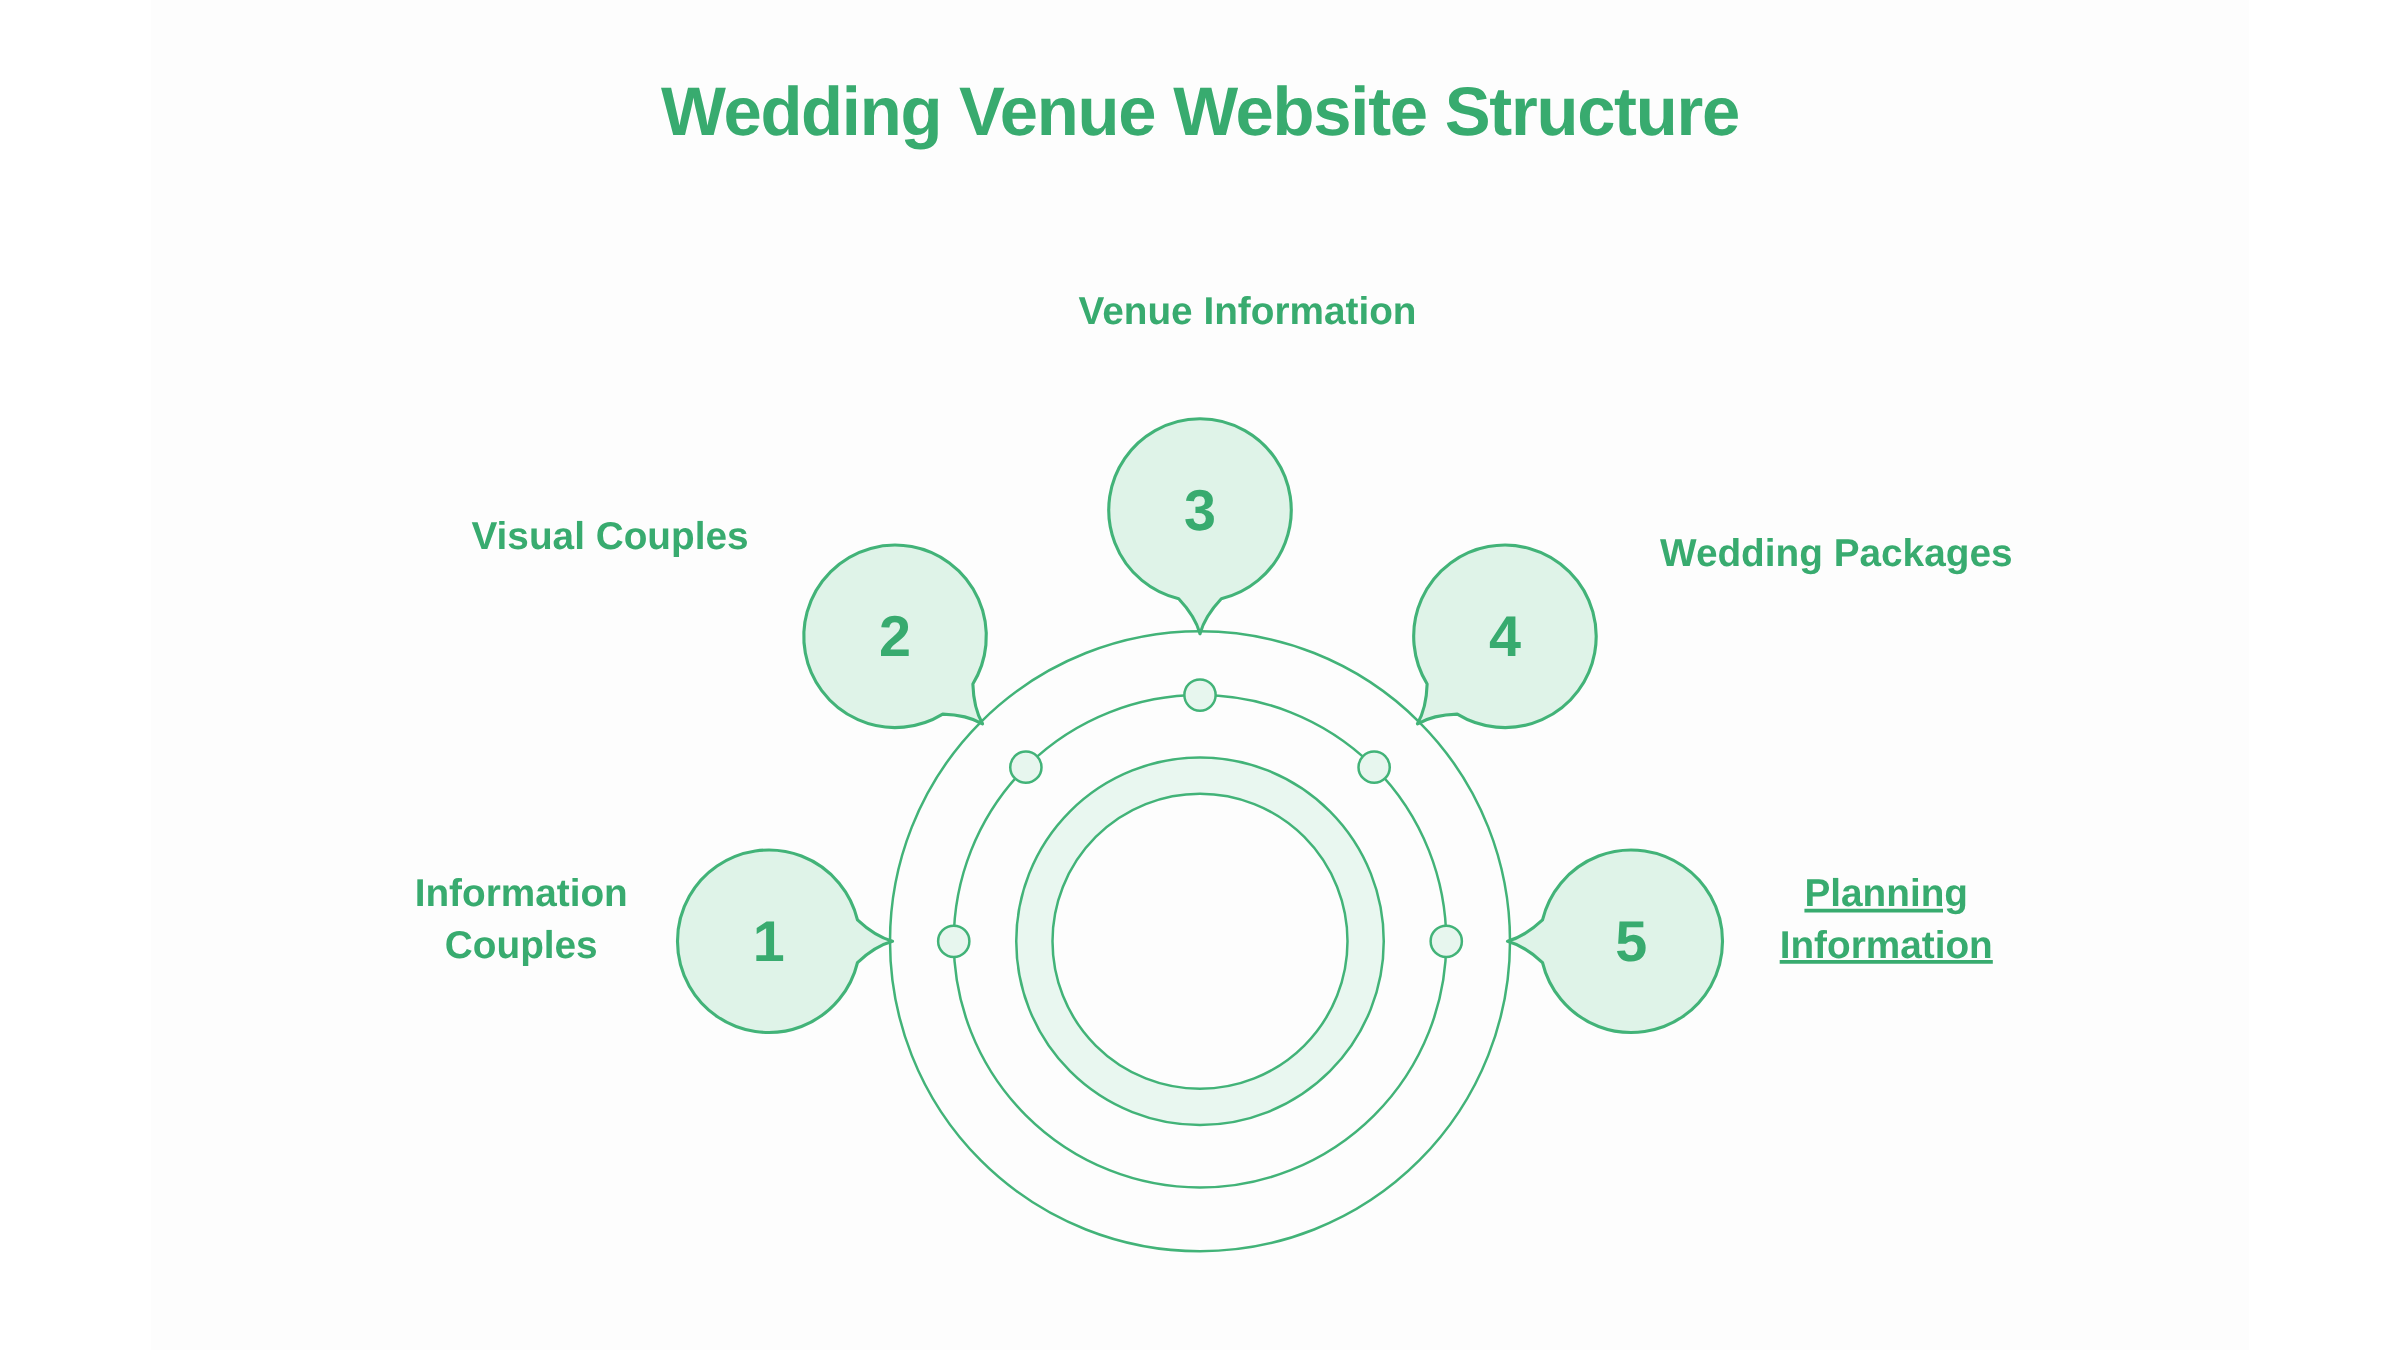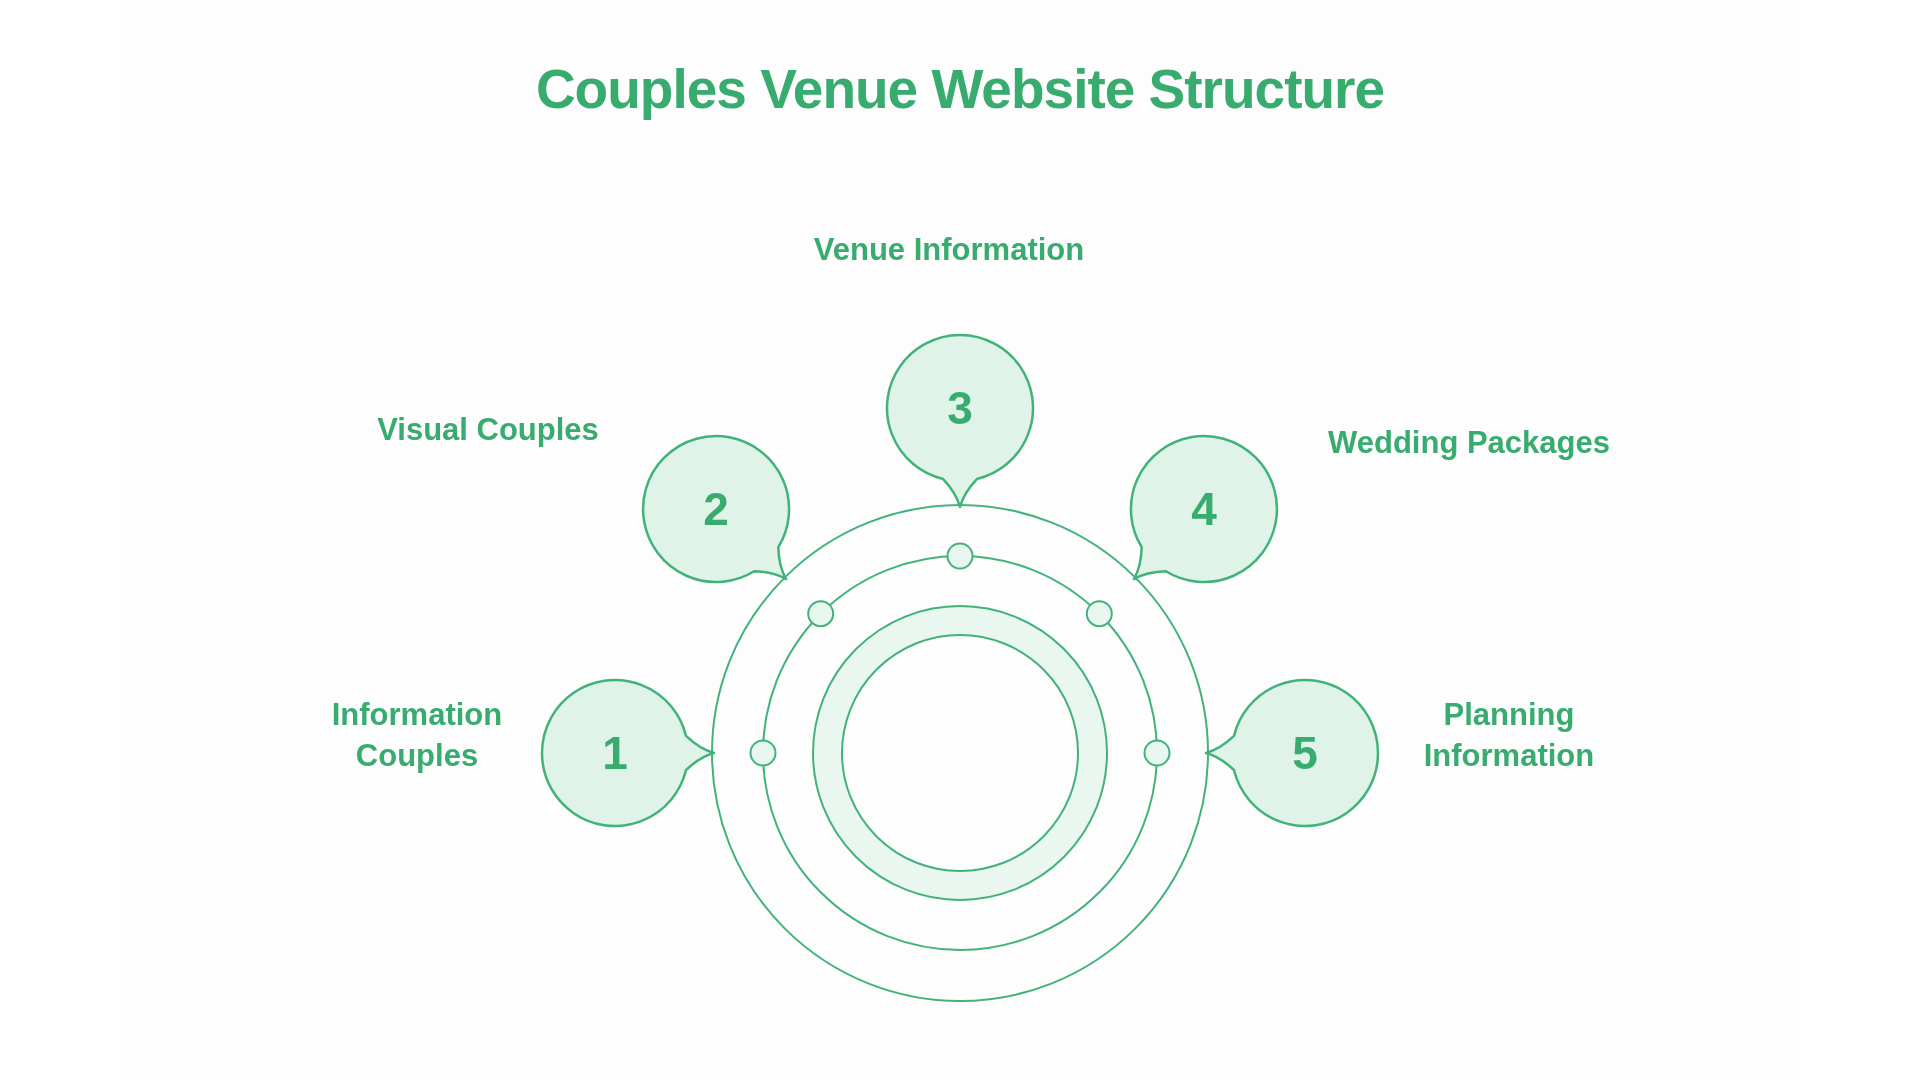--- a/index.html
+++ b/index.html
@@ -35,23 +35,23 @@
     transform: translate(-50%, -50%);
     font-size: 31px;
     font-weight: 700;
     line-height: 41px;
     color: #38ab6f;
     text-align: center;
     white-space: pre-line;
   }
   .label-1 { left: 417px;  top: 735px; }
   .label-2 { left: 488px;  top: 429px; }
-  .label-3 { left: 949px;  top: 249px; }
+  .label-3 { left: 998px;  top: 249px; }
   .label-4 { left: 1458px; top: 442px; margin-left: 11px; }
-  .label-5 { left: 1509px; top: 735px; }
+  .label-5 { left: 1509px; top: 735px; text-decoration: underline; }
 </style>
 </head>
 <body>
 
 <div class="canvas"></div>
 
 <svg class="diagram-svg" viewBox="0 0 1920 1080" xmlns="http://www.w3.org/2000/svg">
     <circle cx="960" cy="753" r="248" fill="#fdfdfd" stroke="#42b378" stroke-width="2"></circle>
     <circle cx="960" cy="753" r="197" fill="none" stroke="#42b378" stroke-width="2"></circle>
     <circle cx="960" cy="753" r="147" fill="#e9f7f0" stroke="#42b378" stroke-width="2"></circle>
@@ -66,21 +66,21 @@
     <path d="M 942.96 478.98 A 73 73 0 1 1 977.04 478.98 Q 963.83 492.99 960 507 Q 956.17 492.99 942.96 478.98 Z" fill="#dff3e8" stroke="#42b378" stroke-width="2.5" stroke-linejoin="round"></path>
     <text x="960" y="424" text-anchor="middle" font-family="Liberation Sans, sans-serif" font-size="46" font-weight="bold" fill="#38ab6f">3</text>
     <circle cx="1099.3" cy="613.7" r="12.5" fill="#e7f6ee" stroke="#42b378" stroke-width="2"></circle>
     <path d="M 1141.71 547.19 A 73 73 0 1 1 1165.81 571.29 Q 1146.57 571.86 1133.95 579.05 Q 1141.14 566.43 1141.71 547.19 Z" fill="#dff3e8" stroke="#42b378" stroke-width="2.5" stroke-linejoin="round"></path>
     <text x="1203.95" y="525.05" text-anchor="middle" font-family="Liberation Sans, sans-serif" font-size="46" font-weight="bold" fill="#38ab6f">4</text>
     <circle cx="1157" cy="753" r="12.5" fill="#e7f6ee" stroke="#42b378" stroke-width="2"></circle>
     <path d="M 1234.02 735.96 A 73 73 0 1 1 1234.02 770.04 Q 1220.01 756.83 1206 753 Q 1220.01 749.17 1234.02 735.96 Z" fill="#dff3e8" stroke="#42b378" stroke-width="2.5" stroke-linejoin="round"></path>
     <text x="1305" y="769" text-anchor="middle" font-family="Liberation Sans, sans-serif" font-size="46" font-weight="bold" fill="#38ab6f">5</text>
   </svg>
 
-<div class="page-title">Couples Venue Website Structure</div>
+<div class="page-title">Wedding Venue Website Structure</div>
 
 <div class="node-label label-1">Information
 Couples</div>
 <div class="node-label label-2">Visual Couples</div>
 <div class="node-label label-3">Venue Information</div>
 <div class="node-label label-4">Wedding Packages</div>
 <div class="node-label label-5">Planning
 Information</div>
 
 </body></html>

